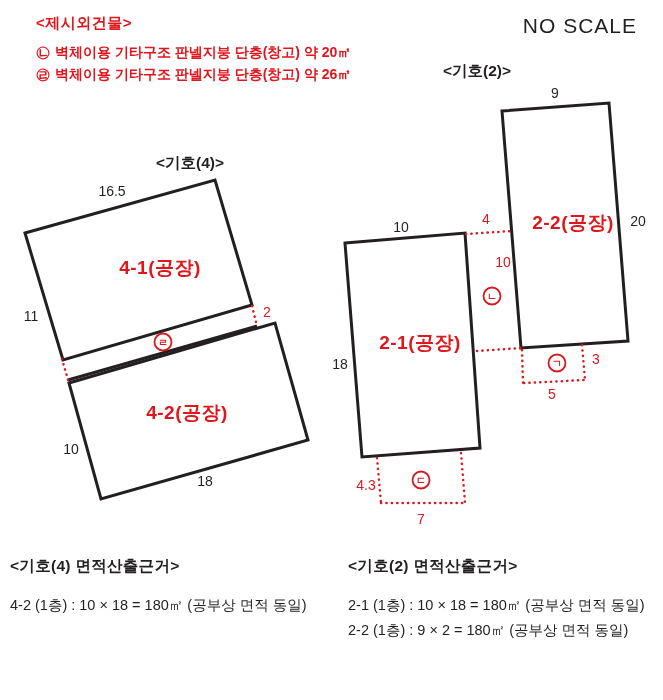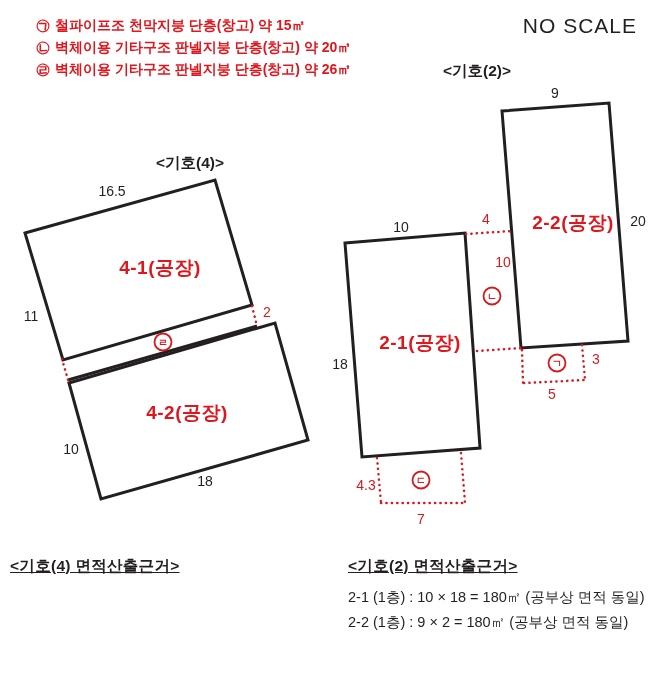--- a/index.html
+++ b/index.html
@@ -26,32 +26,30 @@
   .dimr{font-size:14px;fill:#d61a1d;font-weight:400;}
   .bname{font-size:19px;font-weight:700;fill:#e0161c;letter-spacing:0.5px;}
   .glabel{font-size:15.5px;font-weight:600;fill:#231f20;}
   .symcirc{fill:none;stroke:#d61a1d;stroke-width:1.8;}
   .symletter{font-size:10px;font-weight:700;fill:#d61a1d;}
   text{font-family:"Liberation Sans", sans-serif;}
   
   .calc{position:absolute;width:330px;}
   .calc-left{left:10px;top:556px;}
   .calc-right{left:348px;top:556px;}
-  .calc-title{font-size:15.5px;font-weight:700;margin-bottom:8px;letter-spacing:0.3px;text-decoration:underline;}
+  .calc-title{font-size:15.5px;font-weight:700;margin-bottom:16px;letter-spacing:0.3px;}
   .calc-line{font-size:14.5px;line-height:25px;white-space:nowrap;}
 </style>
 </head>
 <body>
 
 <div class="page">
 
   <div class="legend">
-    <div class="legend-item">
-      <span class="sym">㉠</span><span>철파이프조 천막지붕 단층(창고) 약 15㎡</span>
-    </div>
+    <div class="legend-title">&lt;제시외건물&gt;</div>
     <div class="legend-item">
       <span class="sym">㉡</span><span>벽체이용 기타구조 판넬지붕 단층(창고) 약 20㎡</span>
     </div>
     <div class="legend-item">
       <span class="sym">㉣</span><span>벽체이용 기타구조 판넬지붕 단층(창고) 약 26㎡</span>
     </div>
   </div>
 
   <div class="no-scale">NO SCALE</div>
 
@@ -107,20 +105,21 @@
     <line class="rdot" x1="381" y1="503" x2="465" y2="503"></line>
     <line class="rdot" x1="461" y1="453" x2="465" y2="503"></line>
     <circle class="symcirc" cx="421" cy="480" r="8.5"></circle>
     <text class="symletter" x="421" y="483.5" text-anchor="middle">ㄷ</text>
     <text class="dimr" x="366" y="490" text-anchor="middle">4.3</text>
     <text class="dimr" x="421" y="524" text-anchor="middle">7</text>
   </svg>
 
   <div class="calc calc-left">
     <div class="calc-title">&lt;기호(4) 면적산출근거&gt;</div>
+    <div class="calc-line">4-2 (1층) : 10 × 18 = 180㎡ (공부상 면적 동일)</div>
   </div>
   <div class="calc calc-right">
     <div class="calc-title">&lt;기호(2) 면적산출근거&gt;</div>
     <div class="calc-line">2-1 (1층) : 10 × 18 = 180㎡ (공부상 면적 동일)</div>
     <div class="calc-line">2-2 (1층) : 9 × 2 = 180㎡ (공부상 면적 동일)</div>
   </div>
 
 </div>
 
 </body></html>

